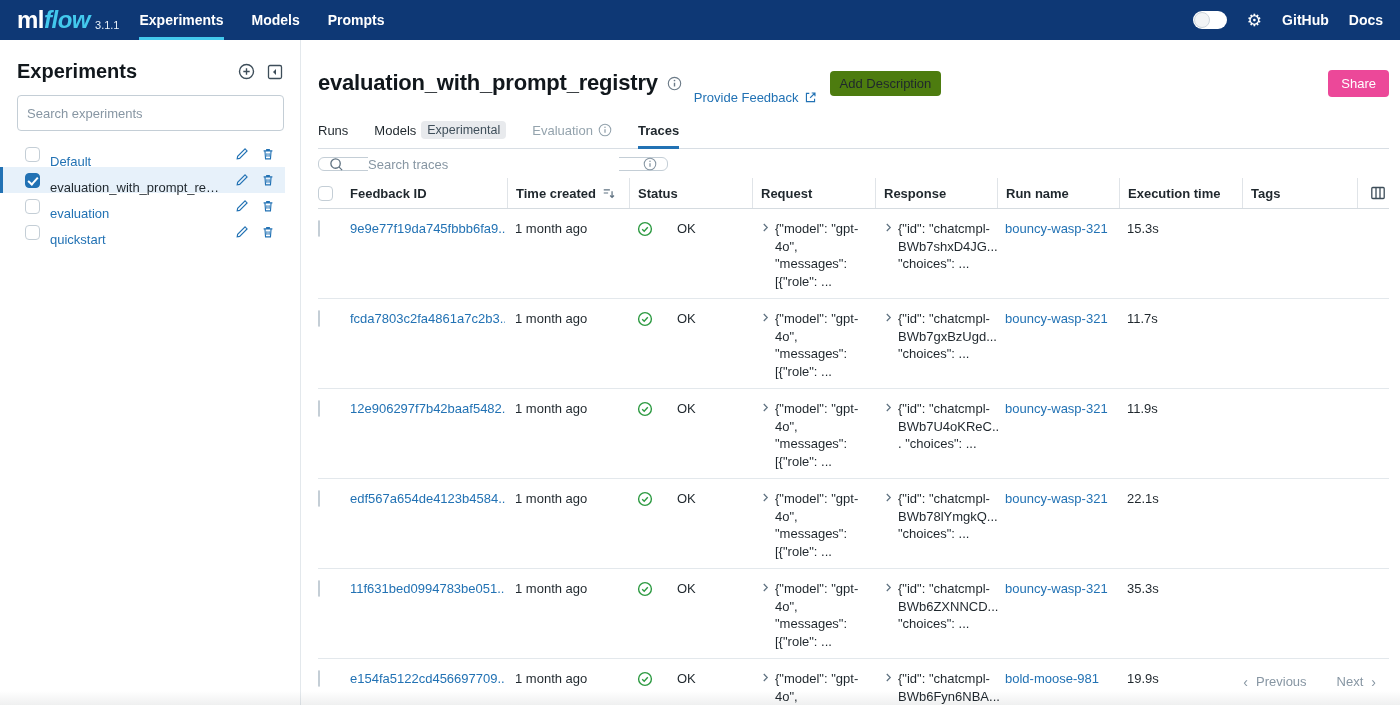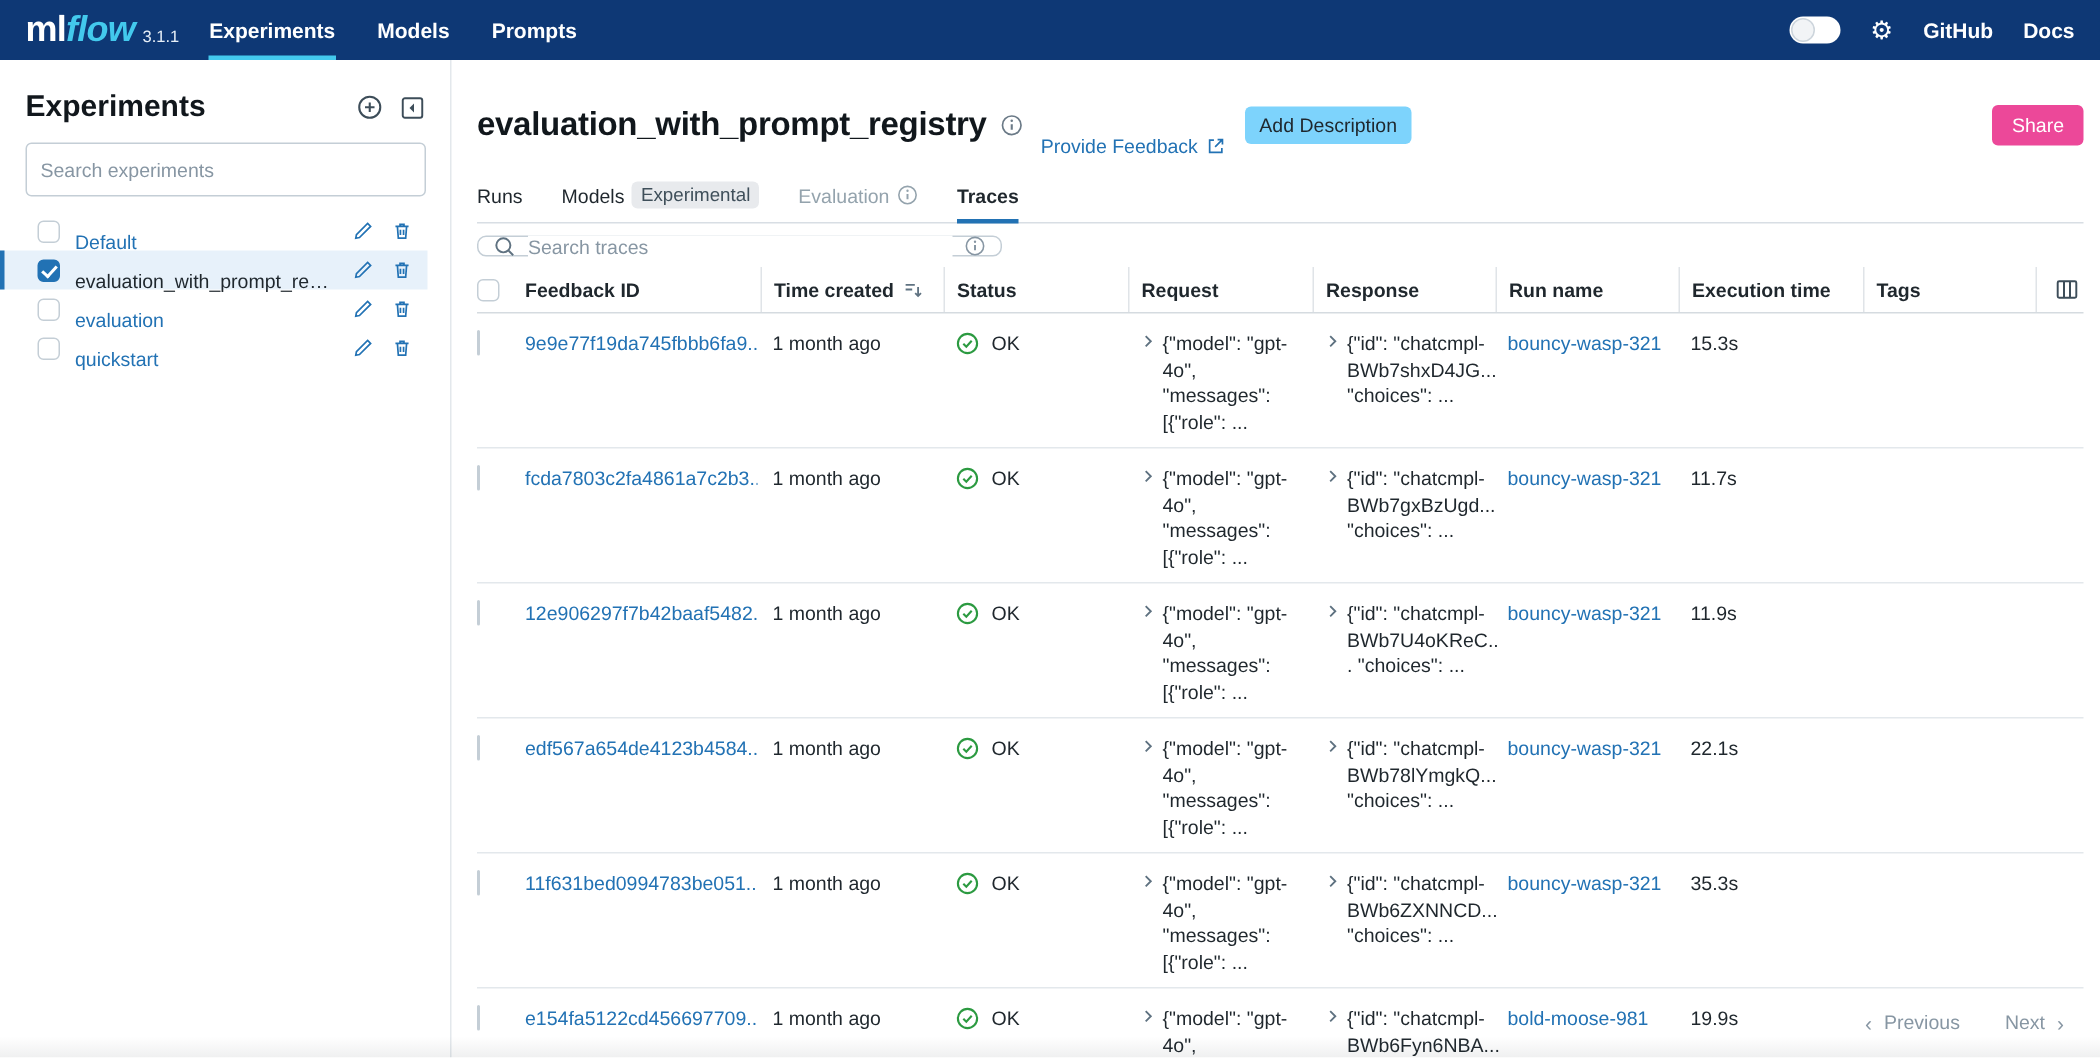--- a/index.html
+++ b/index.html
@@ -89,21 +89,21 @@
   
   .main { flex: 1; position: relative; padding: 0 11px 0 17px; overflow: hidden; }
   .title-row { margin-top: 21px; display: flex; align-items: center; }
   .page-title { font-size: 22px; font-weight: 700; color: #11171c; letter-spacing: -0.2px; }
   .title-info { margin-left: 9px; display: flex; color: #6b7a87; }
   .feedback-link {
     margin-left: 12px; font-size: 13px; color: #2272b4; display: flex;
     align-items: center; gap: 5px; cursor: pointer; margin-top: 29px;
   }
   .add-desc-btn {
-    margin-left: 13px; font-size: 13px; color: #1f272d; background: #7dd3fc;
+    margin-left: 13px; font-size: 13px; color: #1f272d; background: #4d7c0f;
     border: none; border-radius: 4px; padding: 5px 10px; cursor: pointer;
     font-family: "Liberation Sans", sans-serif;
   }
   .share-btn {
     margin-left: auto; font-size: 13px; font-weight: 400; color: #ffffff;
     background: #ec4899; border: none; border-radius: 4px; padding: 6px 13px;
     cursor: pointer; font-family: "Liberation Sans", sans-serif;
   }
   .tabs {
     margin-top: 16px; display: flex; gap: 26px; border-bottom: 1px solid #d8dee4;
@@ -117,21 +117,21 @@
     content: ""; position: absolute; left: 0; right: 0; bottom: -1px;
     height: 3px; background: #2272b4;
   }
   .tab.disabled { color: #94a3ad; cursor: default; }
   .tab-badge {
     background: #e8eaed; color: #3f4f5a; font-size: 12.5px; border-radius: 4px;
     padding: 2px 6px; font-weight: 400;
   }
   .traces-search {
     margin-top: 8px; width: 350px; height: 14px; border: 1px solid #c4ced6;
-    border-radius: 6px; display: flex; align-items: center; padding: 0 10px; gap: 8px;
+    border-radius: 6px; display: flex; align-items: center; padding: 0 10px; gap: 24px;
   }
   .traces-search input {
     border: none; outline: none; flex: 1; font-size: 13px;
     font-family: "Liberation Sans", sans-serif; color: #1f272d;
   }
   .traces-search input::placeholder { color: #8796a3; }
   
   .trace-table { margin-top: 7px; }
   .thead, .trow {
     display: grid;
@@ -144,21 +144,21 @@
   }
   .thead .hcell.sep { border-left: 1px solid #e0e4e8; }
   .thead .hcell.c-check { padding-left: 0; }
   .trow { border-bottom: 1px solid #e3e8ec; min-height: 68px; align-items: start; cursor: default; }
   .trow .cell { padding: 11px 10px 8px 8px; font-size: 13px; line-height: 17.5px; }
   .trow .c-check { padding: 11px 0 0 0; }
   .link { color: #2272b4; text-decoration: none; cursor: pointer; }
   .c-reqid .link {
     display: inline-block; max-width: 155px; white-space: nowrap; overflow: hidden;
   }
-  .status-wrap { display: flex; align-items: center; gap: 8px; }
+  .status-wrap { display: flex; align-items: center; gap: 24px; }
   .json-cell { display: flex; gap: 4px; }
   .json-cell .chev { flex-shrink: 0; margin-top: 2px; cursor: pointer; }
   .json-text { width: 102px; color: #1f272d; word-wrap: break-word; }
   .thead .c-colbtn { border-left: 1px solid #e0e4e8; height: 100%; display: flex; align-items: center; justify-content: flex-end; padding-right: 3px; }
   
   .pagination {
     position: absolute; right: 24px; bottom: 16px; display: flex;
     align-items: center; gap: 30px; font-size: 13px; color: #8796a3;
   }
   .page-btn { display: flex; align-items: center; gap: 8px; cursor: pointer; }

